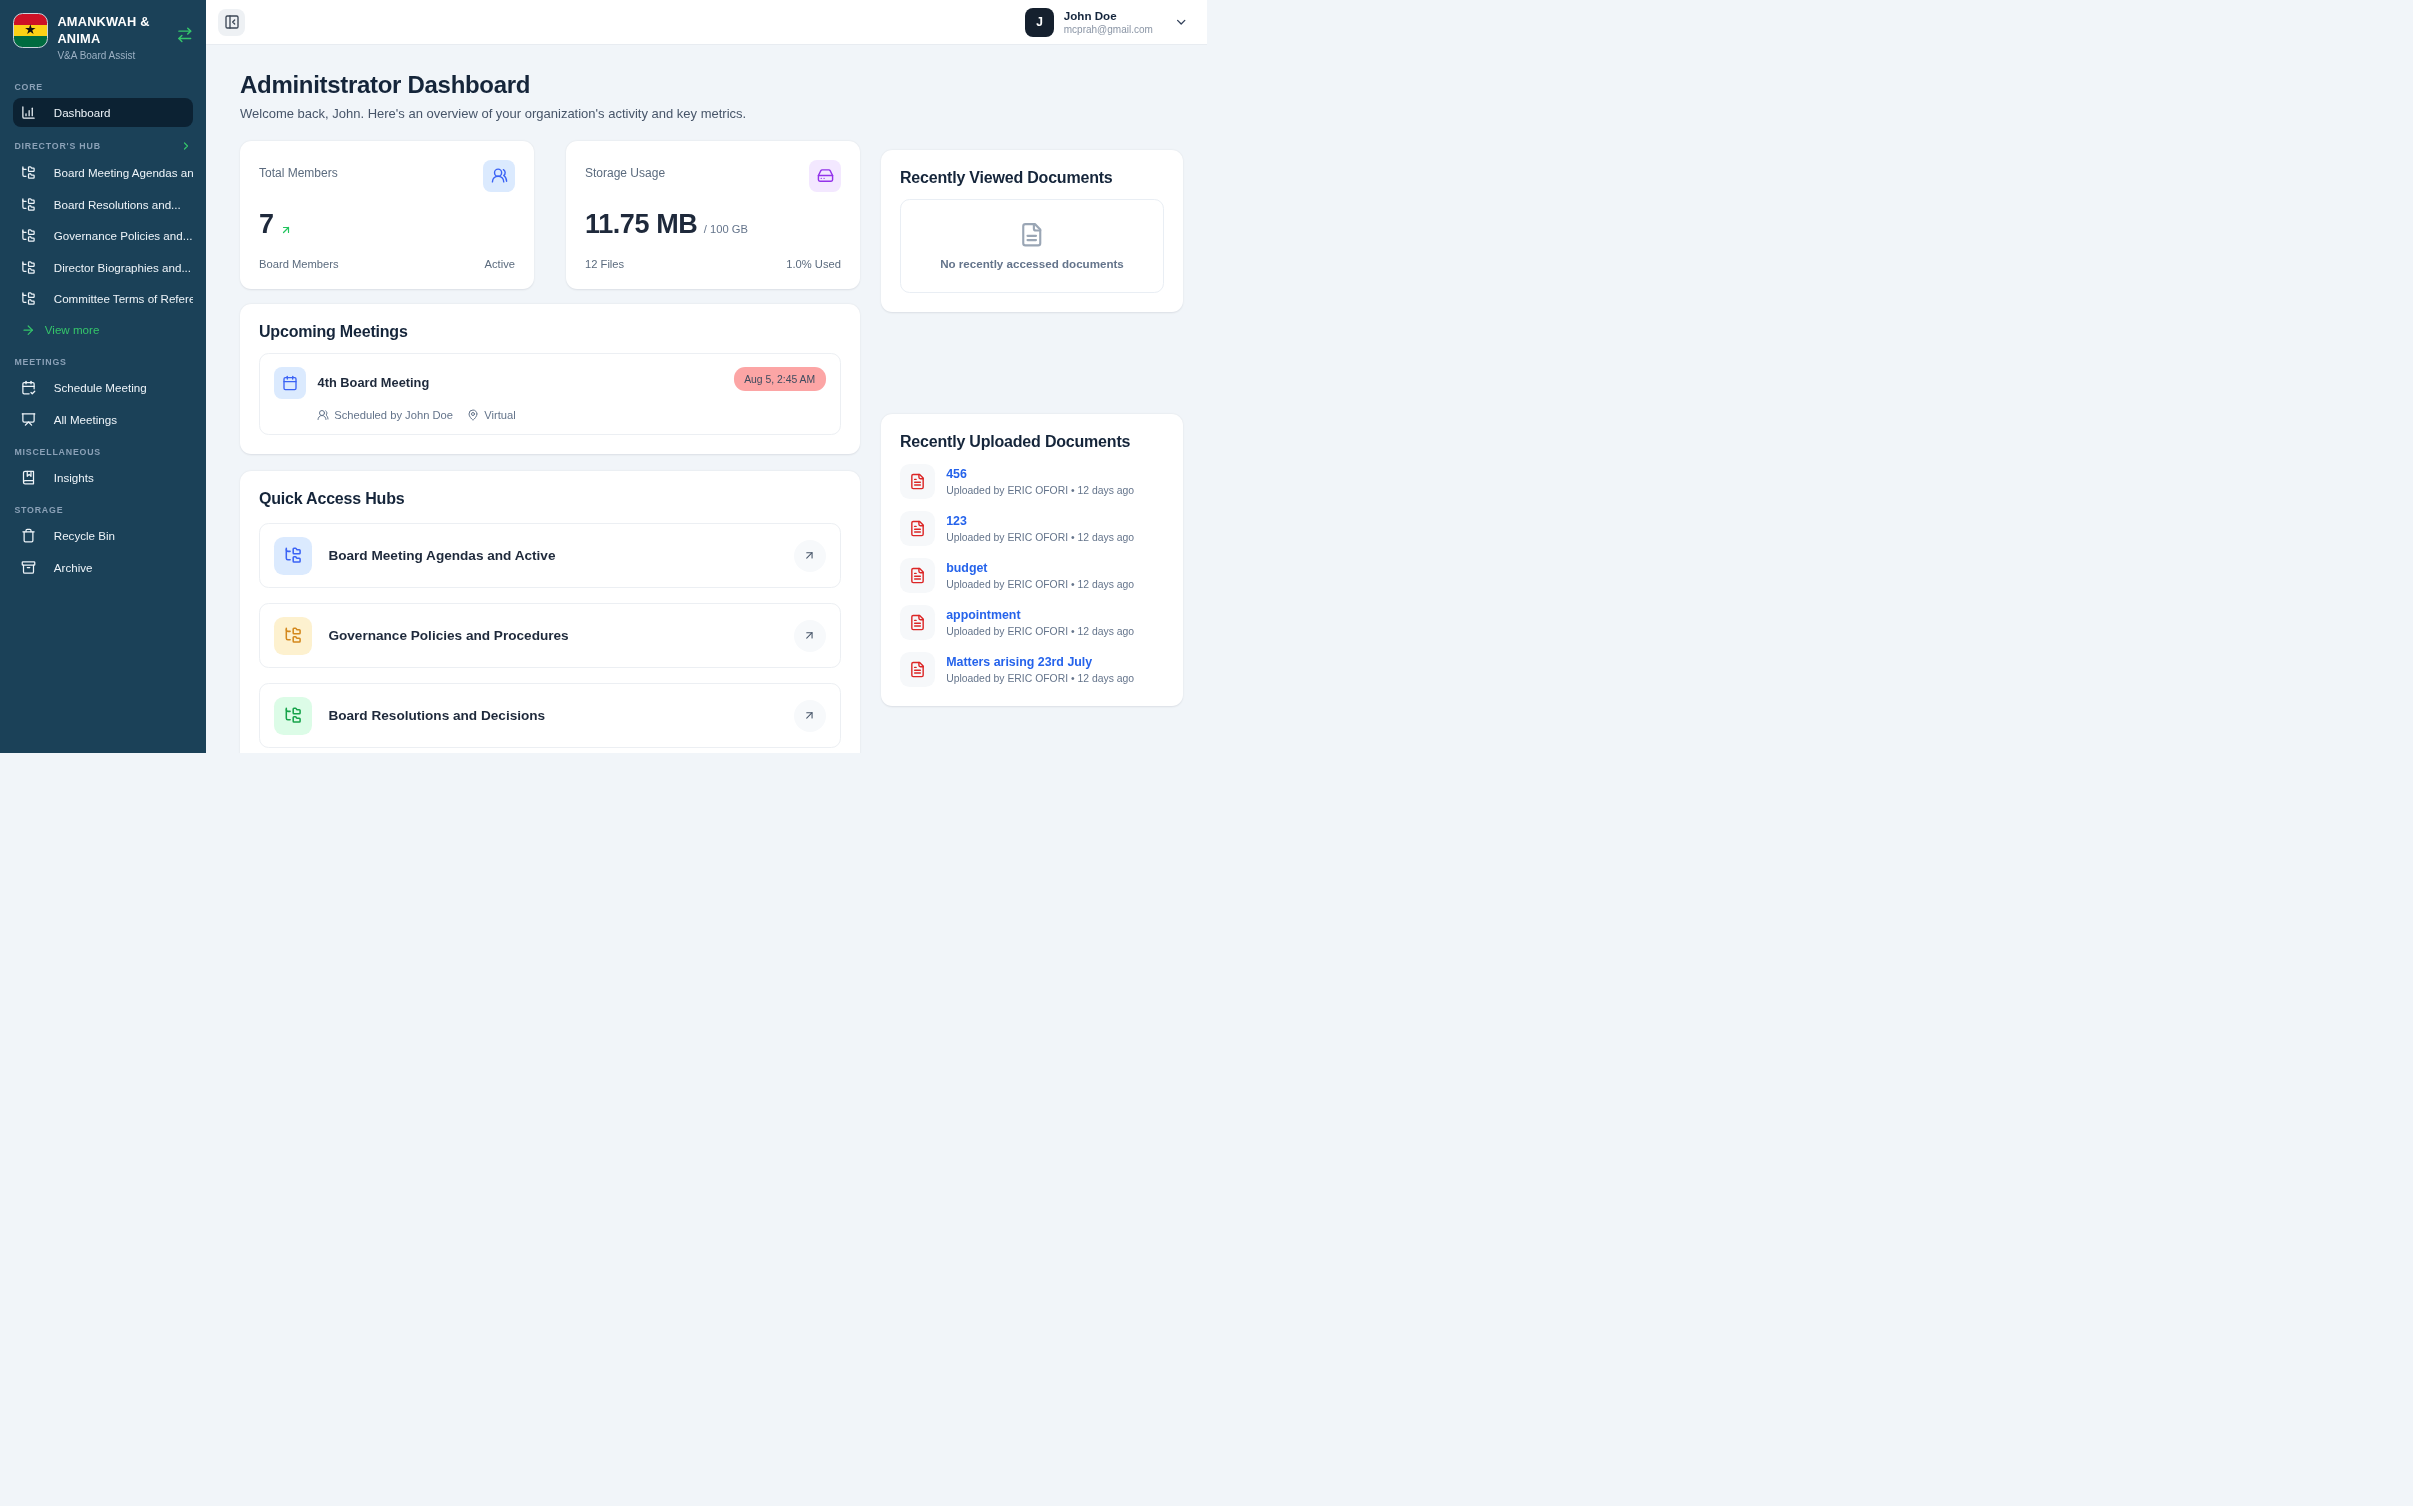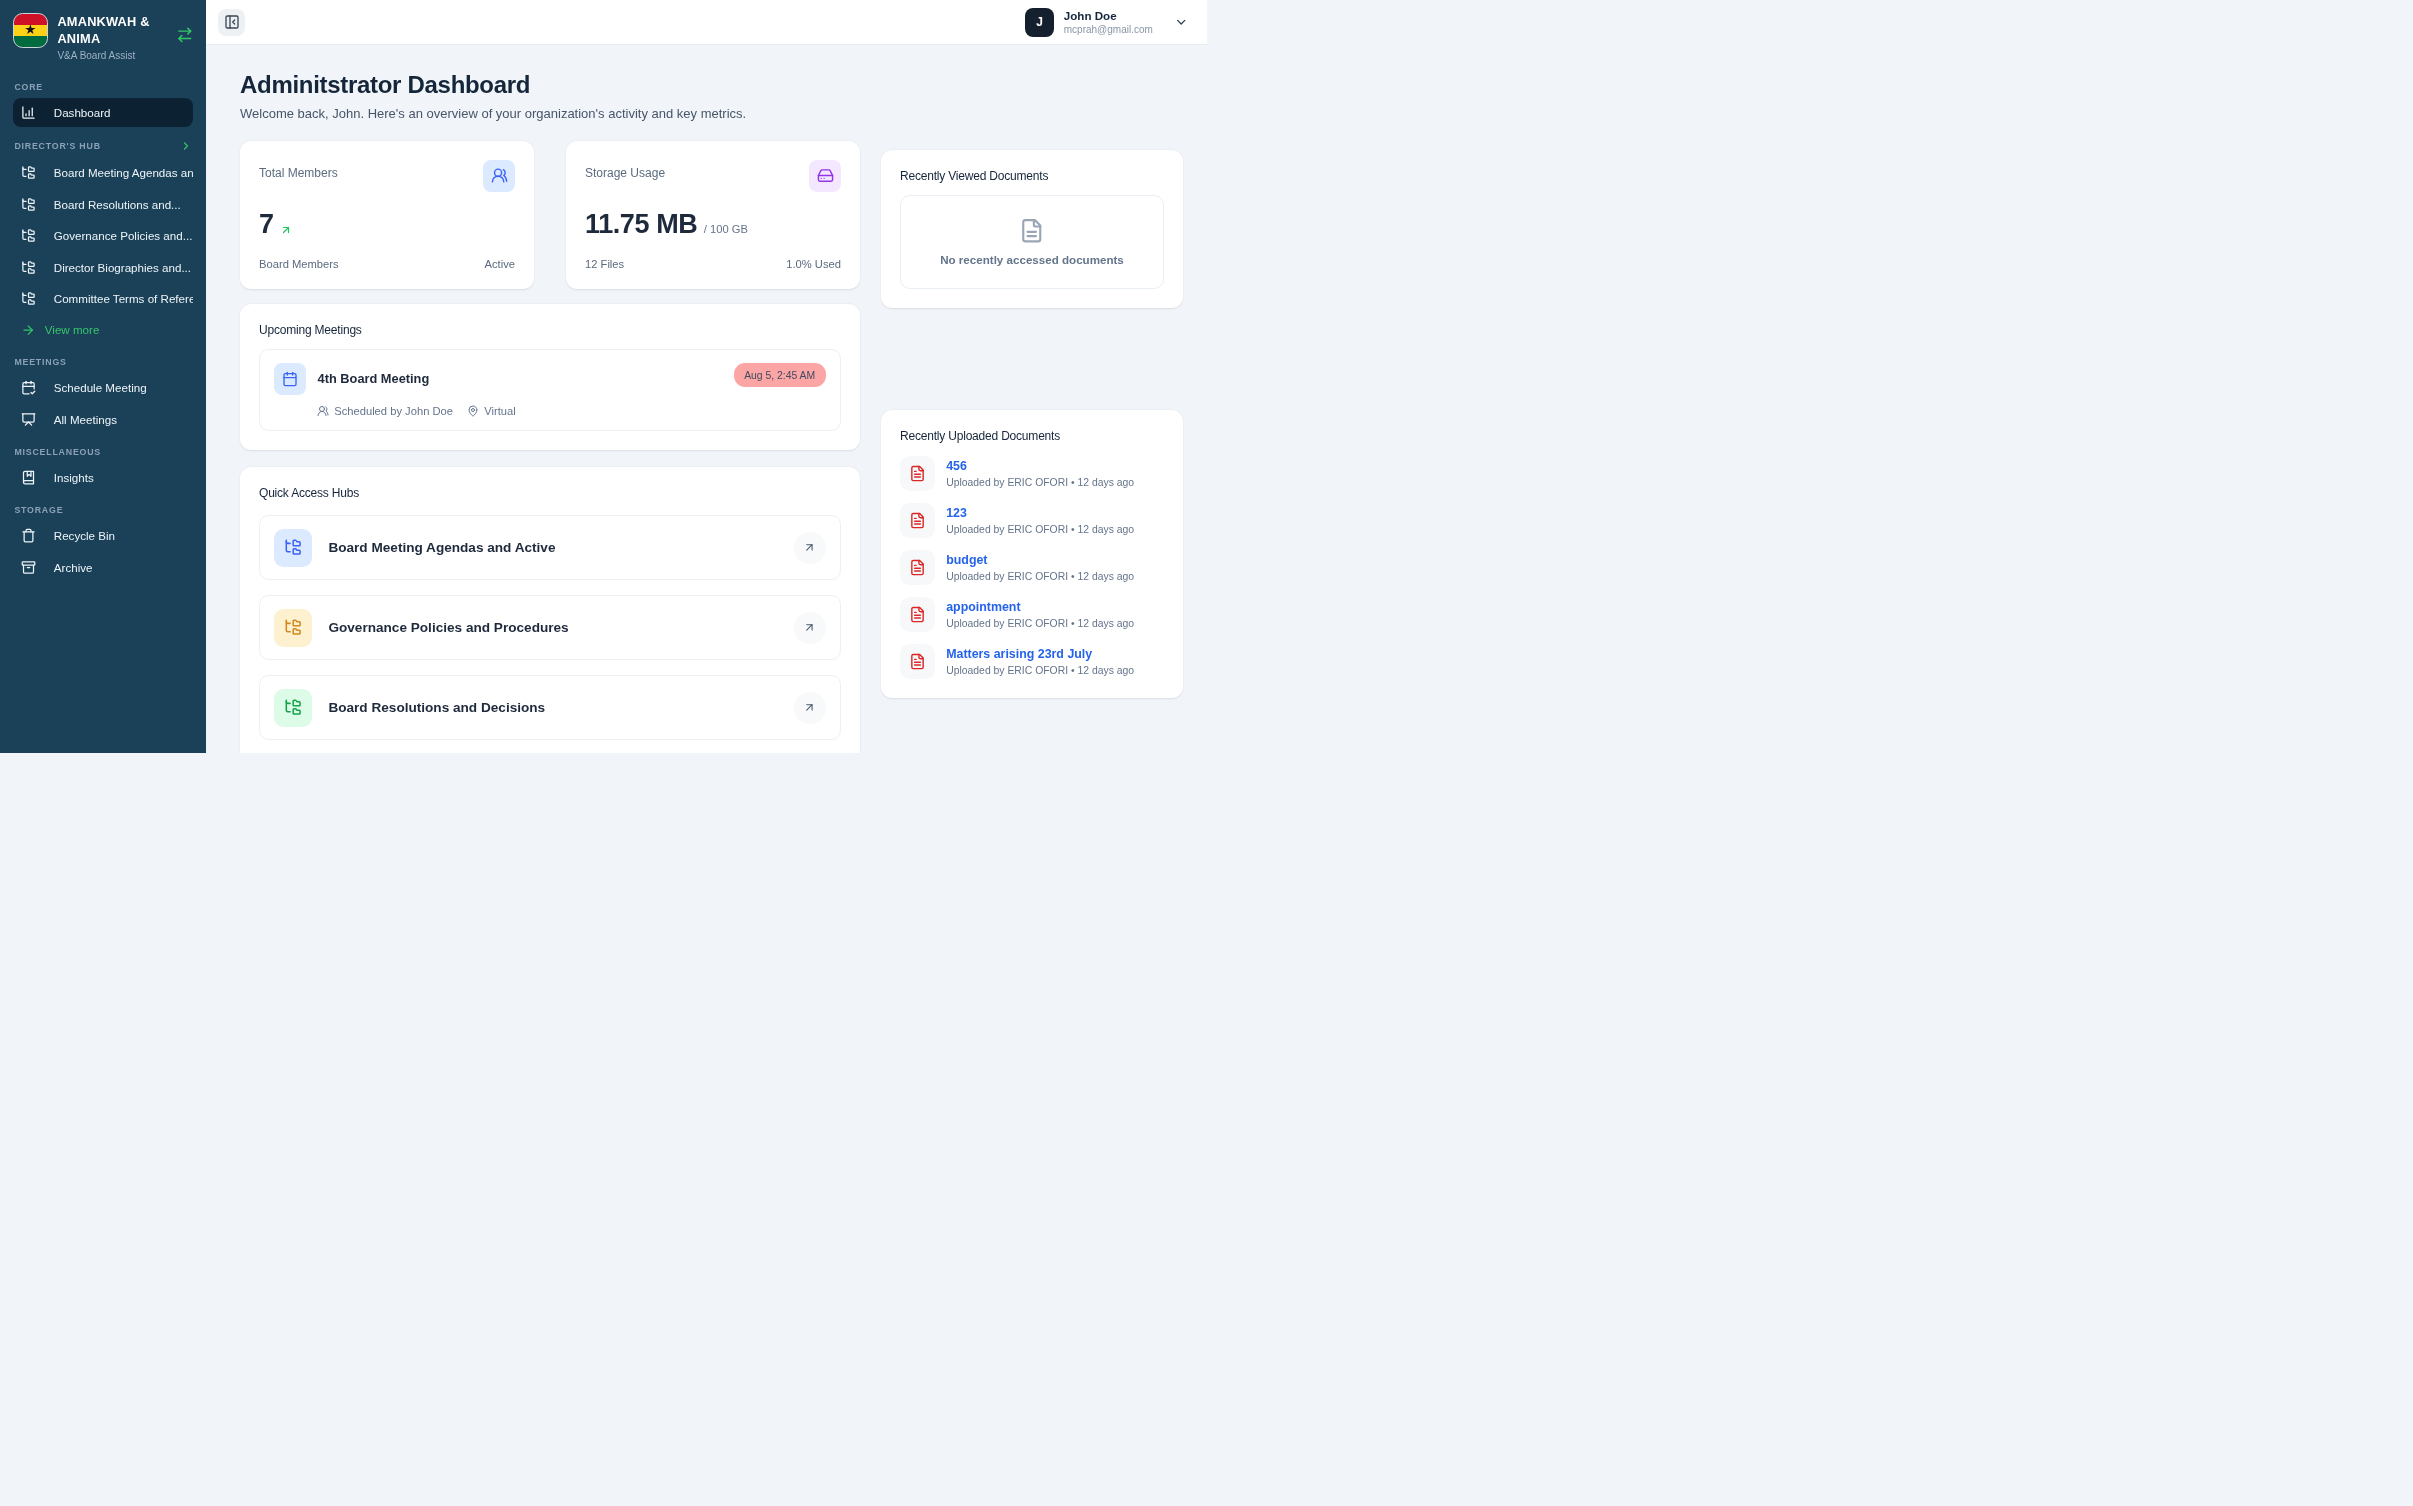--- a/index.html
+++ b/index.html
@@ -98,21 +98,21 @@
   .tile-green { background:#dcfce7; color:#16a34a; }
   .tile-amber { background:#fdf1cf; color:#d3881d; }
   .stat-value-row { display:flex; align-items:baseline; gap:6.4px; }
   .stat-value { font-size:27px; font-weight:800; color:#1e293b; letter-spacing:-0.4px; }
   .trend { color:#22c55e; position:relative; top:3.2px; }
   .stat-quota { font-size:11.2px; color:#64748b; }
   .stat-foot { display:flex; justify-content:space-between; font-size:11.2px; color:#5b6b7e; }
 
   
   .meetings-card { margin-top:15px; padding:19px; }
-  .card-h { font-size:12px; font-weight:400; color:#15253a; letter-spacing:-0.2px; }
+  .card-h { font-size:16px; font-weight:700; color:#15253a; letter-spacing:-0.2px; }
   .meeting-item { margin-top:12px; border:0.8px solid #eceff3; border-radius:9.6px; padding:13.6px 14.4px; }
   .meeting-top { display:flex; align-items:flex-start; gap:11.2px; }
   .meeting-name { font-size:12.8px; font-weight:bold; color:#1e293b; padding-top:8px; }
   .meeting-badge {
     margin-left:auto; background:#fca5a5; color:#3f4c5f;
     font-size:10.4px; padding:6.4px 10.4px; border-radius:11.2px; white-space:nowrap;
   }
   .meeting-meta { display:flex; align-items:center; gap:14.4px; margin-top:9.6px; margin-left:43px; color:#64748b; font-size:11.2px; }
   .meeting-meta .m { display:flex; align-items:center; gap:4.8px; }
 

